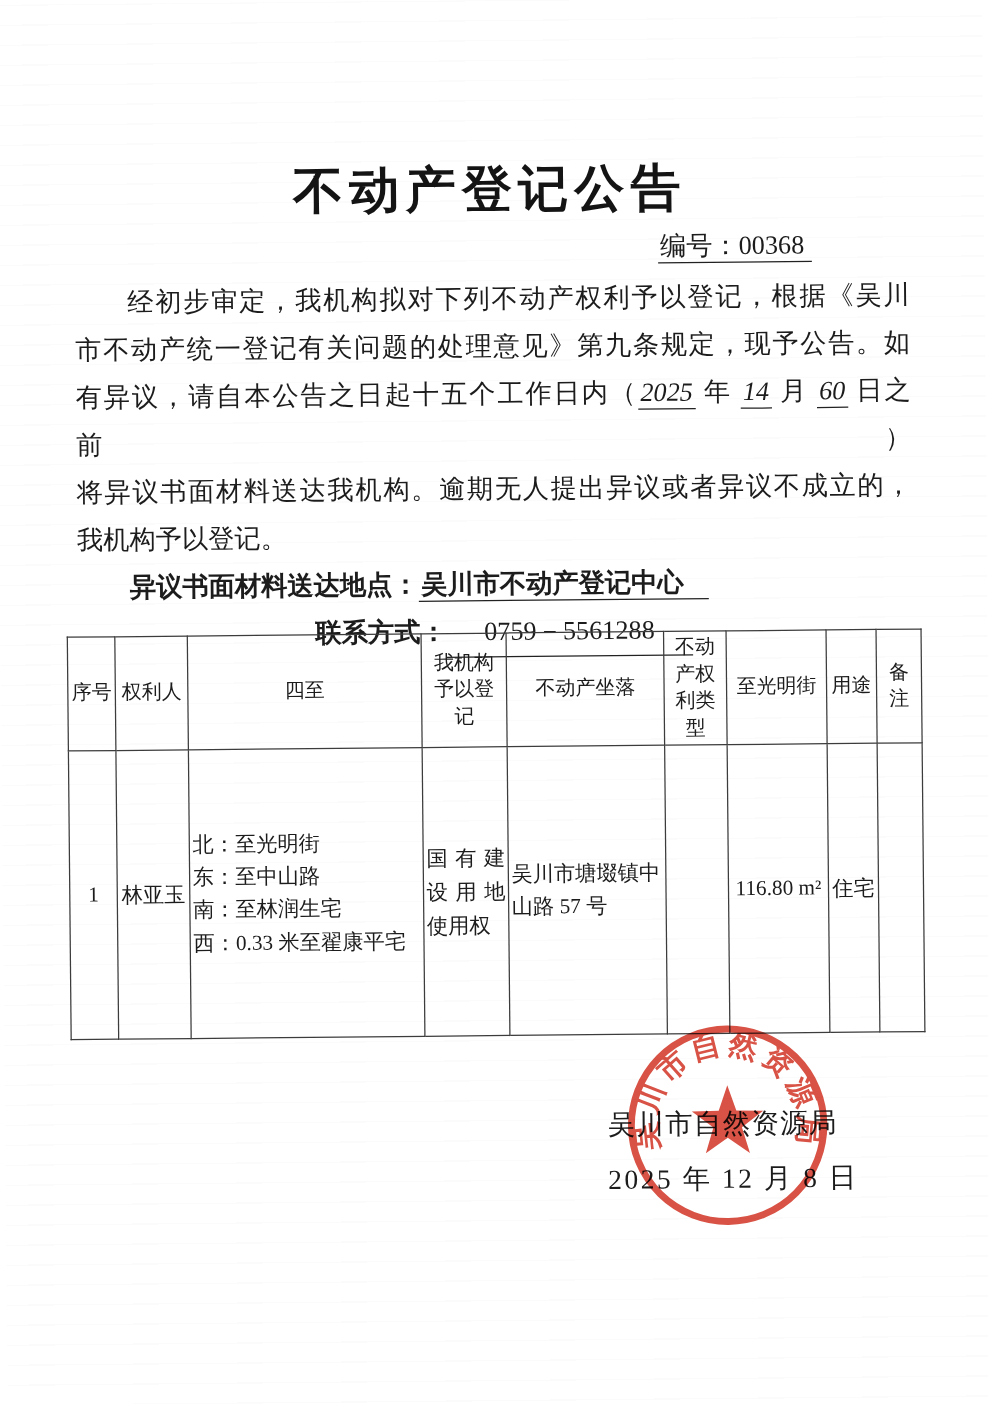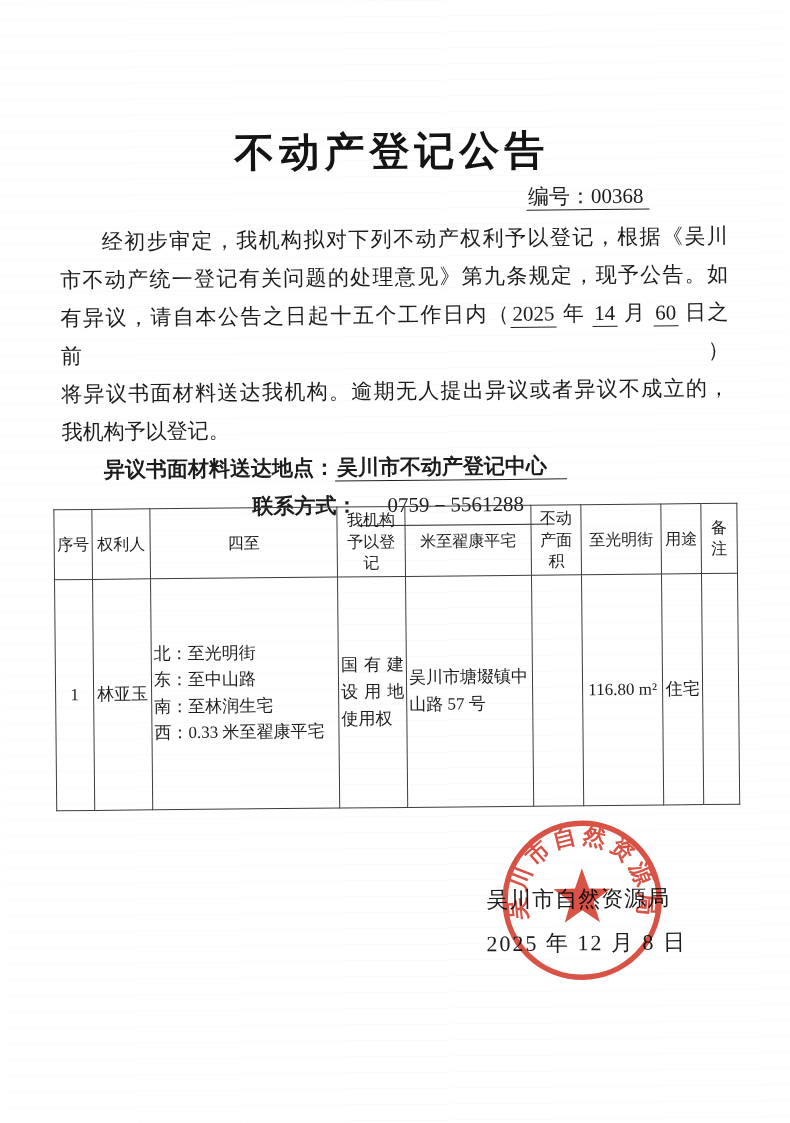--- a/index.html
+++ b/index.html
@@ -53,20 +53,21 @@
     font-size: 21px;
     line-height: 38px;
   }
   .pline { min-height: 38px; }
   .pline.just { text-align: justify; text-align-last: justify; }
   .pline.indent { text-indent: 2em; }
   .pline.contact { margin-left: 190px; }
   .u2 {
     border-bottom: 1.6px solid #222;
     padding: 0 2px 1px 2px;
+    font-style: italic;
   }
   .u3 {
     border-bottom: 1.6px solid #222;
     padding: 0 20px 1px 2px;
   }
   .fill {
     display: inline-block;
     border-bottom: 1.8px solid #222;
     padding: 0 30px 1px 30px;
   }
@@ -161,22 +162,22 @@
       <col style="width:80px">
         <col style="width:40px">
         <col style="width:36px">
     </colgroup>
     <thead>
       <tr>
         <th>序号</th>
         <th>权利人</th>
         <th>四至</th>
         <th>我机构予以登记</th>
-        <th>米至翟康平宅</th>
-        <th>不动产面积</th>
+        <th>不动产坐落</th>
+        <th>不动产权利类型</th>
         <th>至光明街</th>
         <th>用途</th>
         <th>备注</th>
       </tr>
     </thead>
     <tbody>
       <tr>
         <td class="c">1</td>
         <td class="c">林亚玉</td>
         <td class="boundaries-cell">

